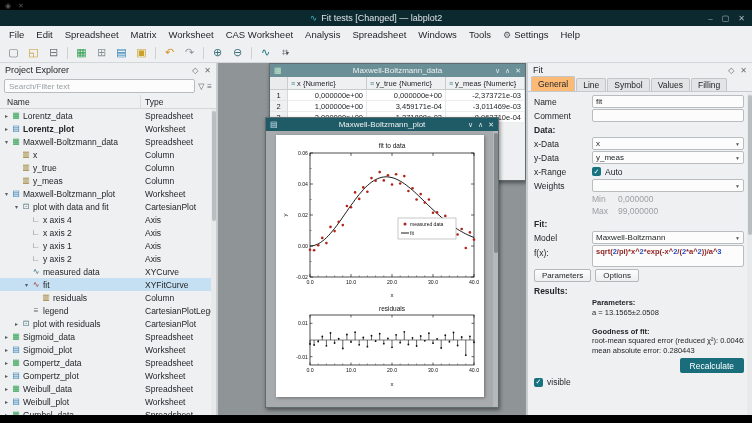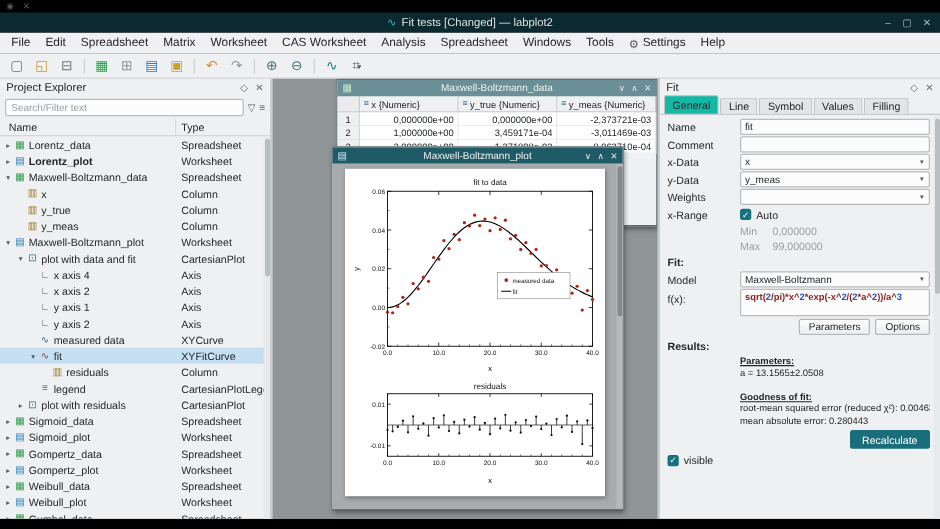--- a/index.html
+++ b/index.html
@@ -69,38 +69,38 @@
 .pw-content{flex:1;background:#a7abad;position:relative;overflow:hidden;}
 .ws-page{position:absolute;left:10px;top:4px;width:208px;height:262px;background:#fff;box-shadow:1px 1px 3px rgba(0,0,0,0.35);display:flex;flex-direction:column;align-items:center;padding-top:4px;}
 .pw-scrollbar{position:absolute;right:0;top:0;bottom:0;width:5px;background:#b5b9bb;}
 .pw-scrollbar .thumb{position:absolute;top:2px;height:120px;left:0.5px;width:4px;background:#84898c;border-radius:2px;}
 
 .fit-dock{width:224px;background:#eff0f1;display:flex;flex-direction:column;position:relative;font-size:8.5px;color:#232629;}
 .fd-header{height:14px;display:flex;align-items:center;padding:0 5px;font-size:9px;}
 .fd-header .spacer{flex:1;}
 .fd-tabs{height:15px;display:flex;align-items:flex-end;padding-left:3px;border-bottom:1px solid #c6cacc;}
 .fd-tab{padding:0 6px;font-size:8.5px;border:1px solid #c2c6c8;border-bottom:none;background:#e2e4e5;border-radius:2px 2px 0 0;margin-right:1px;height:13px;display:flex;align-items:center;}
-.fd-tab.active{background:#14b8a6;height:15px;}
+.fd-tab.active{background:#fdba74;height:15px;}
 .fd-form{flex:1;padding:3px 8px 2px 6px;display:flex;flex-direction:column;gap:1px;overflow:hidden;}
 .fd-row{display:flex;align-items:center;min-height:13px;}
 .fd-label{width:58px;flex:none;}
 .fd-section{font-weight:bold;min-height:12px;display:flex;align-items:center;margin-top:1px;}
 .fd-input,.fd-combo{flex:1;height:13px;border:1px solid #b9bdbf;border-radius:2px;background:#fcfcfc;padding:0 3px;display:flex;align-items:center;font-size:8px;color:#232629;}
 input.fd-input{font-family:inherit;outline:none;}
 .combo-arrow{margin-left:auto;font-size:5px;color:#555;}
 .fd-check{width:9px;height:9px;border-radius:2px;background:#17727f;display:inline-flex;align-items:center;justify-content:center;color:#fff;font-size:7px;margin-right:4px;flex:none;}
 .gray{color:#9ba0a3;}
 .minmax-label{width:26px;flex:none;}
 .fd-fx{flex:1;min-height:22px;border:1px solid #b9bdbf;border-radius:2px;background:#fcfcfc;padding:1px 3px;font-size:7.5px;line-height:1.3;word-break:break-all;color:#8f1d1d;font-weight:bold;}
 .fx-num{color:#1f4fc9;}
-.fd-btnrow{display:flex;justify-content:flex-end;gap:4px;margin:1px 0;}
+.fd-btnrow{display:flex;gap:4px;margin:1px 0;}
 .fd-btn{height:13px;padding:0 7px;border:1px solid #b4b8ba;border-radius:2px;background:linear-gradient(#fdfdfd,#eceeef);font-size:8px;display:flex;align-items:center;}
 .fd-results{margin-left:58px;}
 .fd-resline{font-size:7.5px;line-height:9.5px;white-space:nowrap;overflow:hidden;}
-.bold{font-weight:bold;text-decoration:underline;}
+.bold{font-weight:bold;}
 .fd-recalcrow{display:flex;justify-content:flex-end;margin-top:2px;}
 .fd-recalc{height:15px;padding:0 10px;background:#1a6e7c;color:#fff;border-radius:2px;display:flex;align-items:center;font-size:8.5px;}
 .fd-visible{display:flex;align-items:center;margin-top:3px;}
 .fd-scrollbar{position:absolute;right:0;top:30px;bottom:0;width:5px;background:#e7e9ea;}
 .fd-scrollbar .thumb{position:absolute;top:2px;height:140px;left:0.5px;width:4px;background:#b9bec0;border-radius:2px;}
 svg text{font-family:"Liberation Sans",sans-serif;}
 </style>
 </head>
 <body>
 
@@ -695,49 +695,50 @@
         <div class="fd-row">
           <span class="fd-label">Name</span>
           <input class="fd-input" value="fit" style="">
         </div>
 
         <div class="fd-row">
           <span class="fd-label">Comment</span>
           <input class="fd-input" value="" style="">
         </div>
 
+        <div class="fd-section">Data:</div>
 
         <div class="fd-row">
           <span class="fd-label">x-Data</span>
           <div class="fd-combo">
             <span>x</span>
             <span class="combo-arrow">▼</span>
           </div>
         </div>
 
         <div class="fd-row">
           <span class="fd-label">y-Data</span>
           <div class="fd-combo">
             <span>y_meas</span>
             <span class="combo-arrow">▼</span>
           </div>
         </div>
 
         <div class="fd-row">
+          <span class="fd-label">x-Range</span>
+          <span class="fd-check">✓</span>
+          <span>Auto</span>
+        </div>
+
+        <div class="fd-row">
           <span class="fd-label">Weights</span>
           <div class="fd-combo">
             <span></span>
             <span class="combo-arrow">▼</span>
           </div>
-        </div>
-
-        <div class="fd-row">
-          <span class="fd-label">x-Range</span>
-          <span class="fd-check">✓</span>
-          <span>Auto</span>
         </div>
 
         <div class="fd-row" style="min-height:11px;">
           <span class="fd-label"></span>
           <span class="gray minmax-label">Min</span>
           <span class="gray">0,000000</span>
         </div>
 
         <div class="fd-row" style="min-height:11px;">
           <span class="fd-label"></span>

